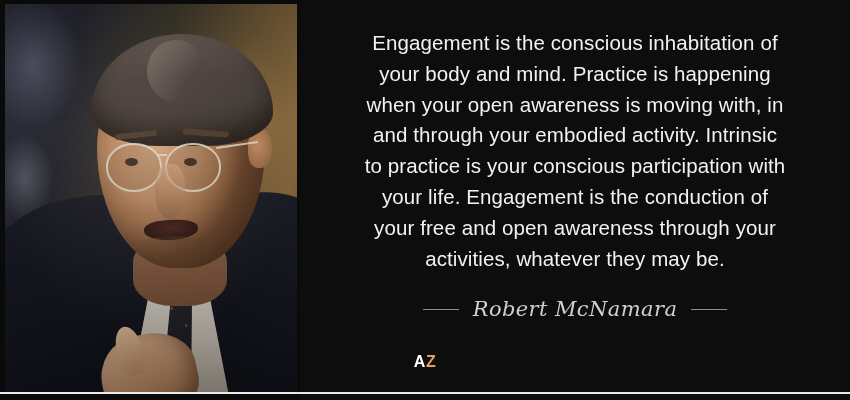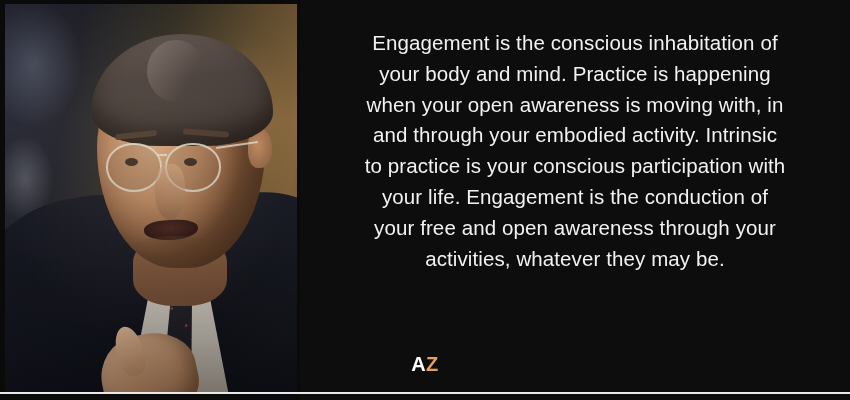--- a/index.html
+++ b/index.html
@@ -278,21 +278,21 @@
     position: absolute;
     left: 0;
     top: 354px;
     width: 850px;
     display: flex;
     align-items: center;
     justify-content: center;
     gap: 9px;
   }
   .logo-az {
-    font-size: 20px;
+    font-size: 16px;
     font-weight: bold;
     letter-spacing: .5px;
     line-height: 1;
   }
   .logo-a { color: #ffffff; }
   .logo-z { color: #e79f5e; }
   .logo-word {
     display: flex;
     align-items: center;
     gap: 2.5px;
@@ -368,20 +368,25 @@
   <div id="quote-panel">
     <div id="quote-text">Engagement is the conscious inhabitation of
 your body and mind. Practice is happening
 when your open awareness is moving with, in
 and through your embodied activity. Intrinsic
 to practice is your conscious participation with
 your life. Engagement is the conduction of
 your free and open awareness through your
 activities, whatever they may be.</div>
 
+    <div id="attribution">
+      <span class="attr-rule"></span>
+      <span id="author-name">Robert McNamara</span>
+      <span class="attr-rule"></span>
+    </div>
   </div>
 
   <div id="brand-logo">
     <span class="logo-az"><span class="logo-a">A</span><span class="logo-z">Z</span></span>
   </div>
 
   <div id="bottom-rule"></div>
 </div>
 
 </body></html>

